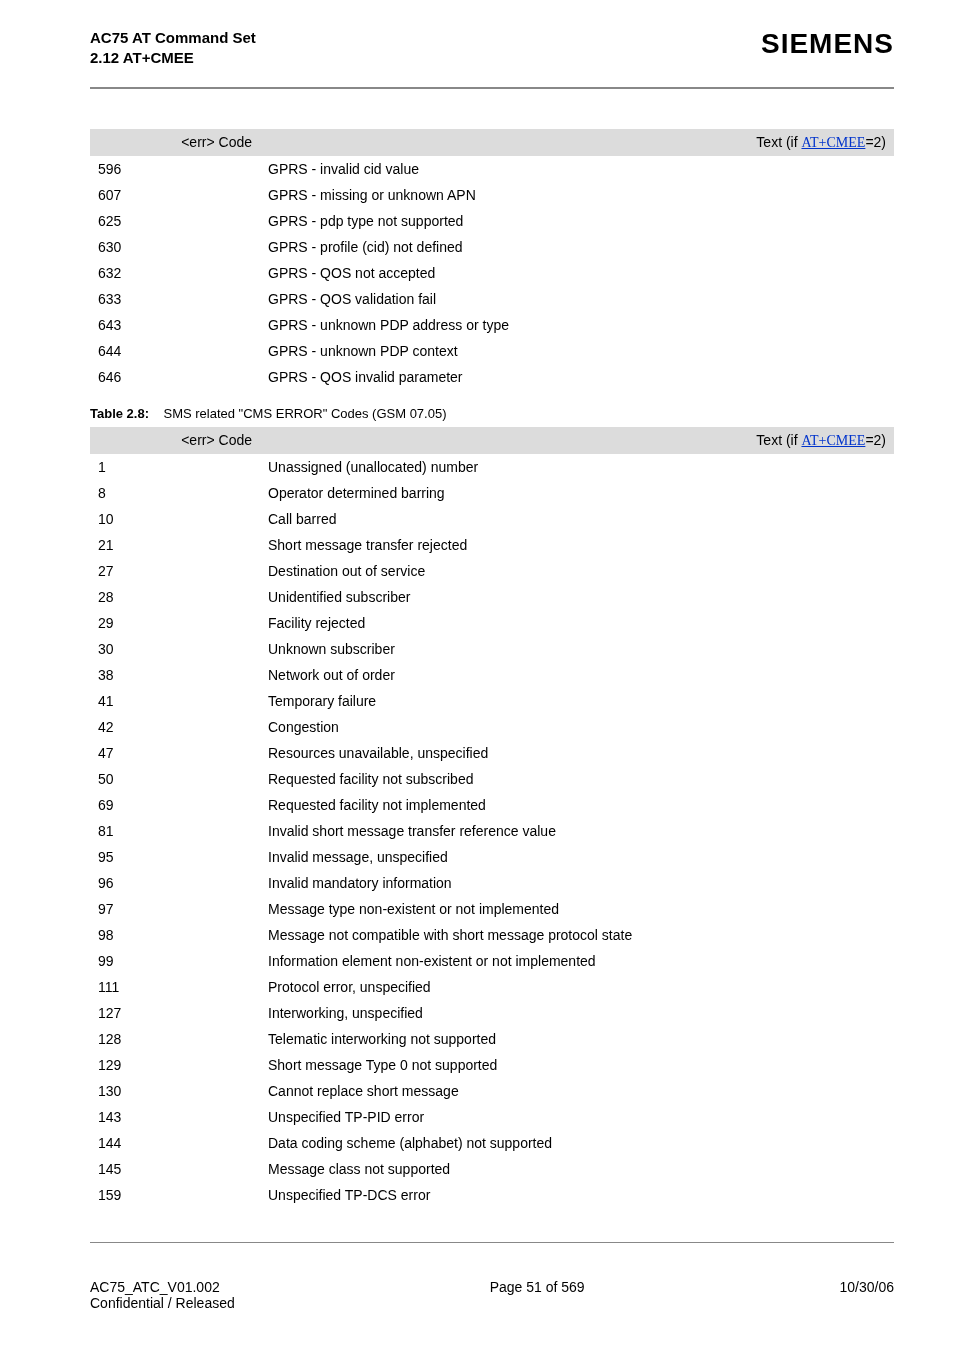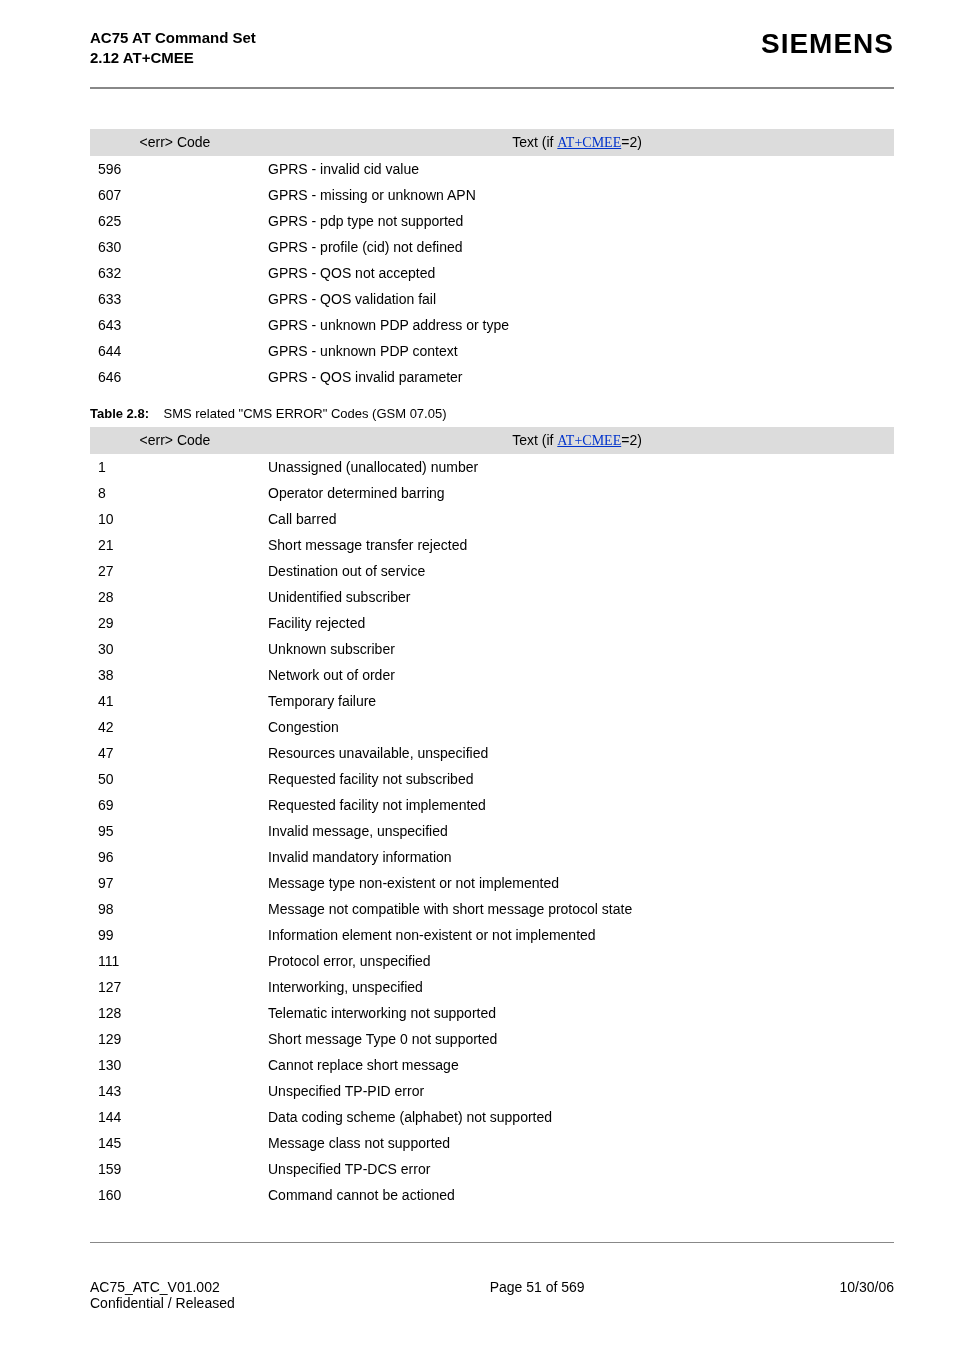--- a/index.html
+++ b/index.html
@@ -4,21 +4,21 @@
 <style>
   * { box-sizing: border-box; margin: 0; padding: 0; }
   html, body { width: 954px; background: #fff; font-family: Arial, Helvetica, sans-serif; color: #000; }
   .page { padding: 28px 60px 20px 90px; }
   .header { display: flex; justify-content: space-between; align-items: flex-start; }
   .htitle { font-size: 15px; font-weight: bold; line-height: 1.35; }
   .brand { font-size: 28px; font-weight: 900; letter-spacing: 1px; font-family: Arial, sans-serif; color: #000; }
   .topline { border: none; border-top: 2px solid #888; margin-top: 18px; }
   .gap { height: 40px; }
   table.codes { width: 100%; border-collapse: collapse; font-size: 14px; }
-  table.codes th { text-align: center; font-weight: normal; background: #dcdcdc; padding: 5px 8px; }
+  table.codes th { text-align: right; font-weight: normal; background: #dcdcdc; padding: 5px 8px; }
   table.codes td { padding: 5px 8px; vertical-align: top; }
   .col-code { width: 170px; }
   .col-text { }
   .atlink { color: #0033cc; font-family: Liberation Serif, serif; font-size: 14px; }
   .caption { font-size: 13px; margin: 16px 0 6px 0; }
   .caption b { font-weight: bold; }
   .footrule { border: none; border-top: 1.5px solid #888; margin-top: 34px; }
   .footer { display: flex; justify-content: space-between; font-size: 14px; padding-top: 6px; margin-top: 30px; }
   .footer .left { text-align: left; }
   .footer .center { text-align: center; flex: 1; }
@@ -153,20 +153,24 @@
         </tr>
         <tr>
           <td class="col-code">50</td>
           <td class="col-text">Requested facility not subscribed</td>
         </tr>
         <tr>
           <td class="col-code">69</td>
           <td class="col-text">Requested facility not implemented</td>
         </tr>
         <tr>
+          <td class="col-code">81</td>
+          <td class="col-text">Invalid short message transfer reference value</td>
+        </tr>
+        <tr>
           <td class="col-code">95</td>
           <td class="col-text">Invalid message, unspecified</td>
         </tr>
         <tr>
           <td class="col-code">96</td>
           <td class="col-text">Invalid mandatory information</td>
         </tr>
         <tr>
           <td class="col-code">97</td>
           <td class="col-text">Message type non-existent or not implemented</td>
@@ -207,24 +211,20 @@
           <td class="col-code">144</td>
           <td class="col-text">Data coding scheme (alphabet) not supported</td>
         </tr>
         <tr>
           <td class="col-code">145</td>
           <td class="col-text">Message class not supported</td>
         </tr>
         <tr>
           <td class="col-code">159</td>
           <td class="col-text">Unspecified TP-DCS error</td>
-        </tr>
-        <tr>
-          <td class="col-code">160</td>
-          <td class="col-text">Command cannot be actioned</td>
         </tr>
       </tbody>
   </table>
 
   <hr class="footrule">
   <div class="footer">
     <div class="left">
       <div>AC75_ATC_V01.002</div>
       <div>Confidential / Released</div>
     </div>

